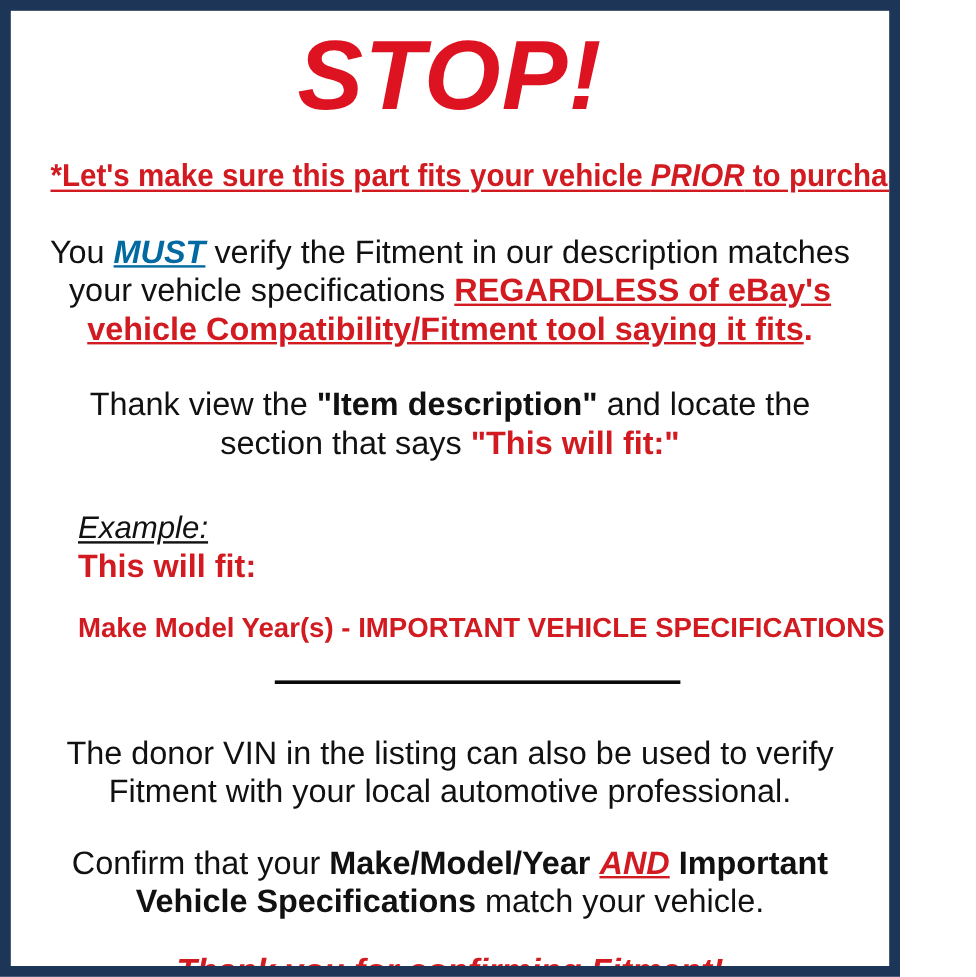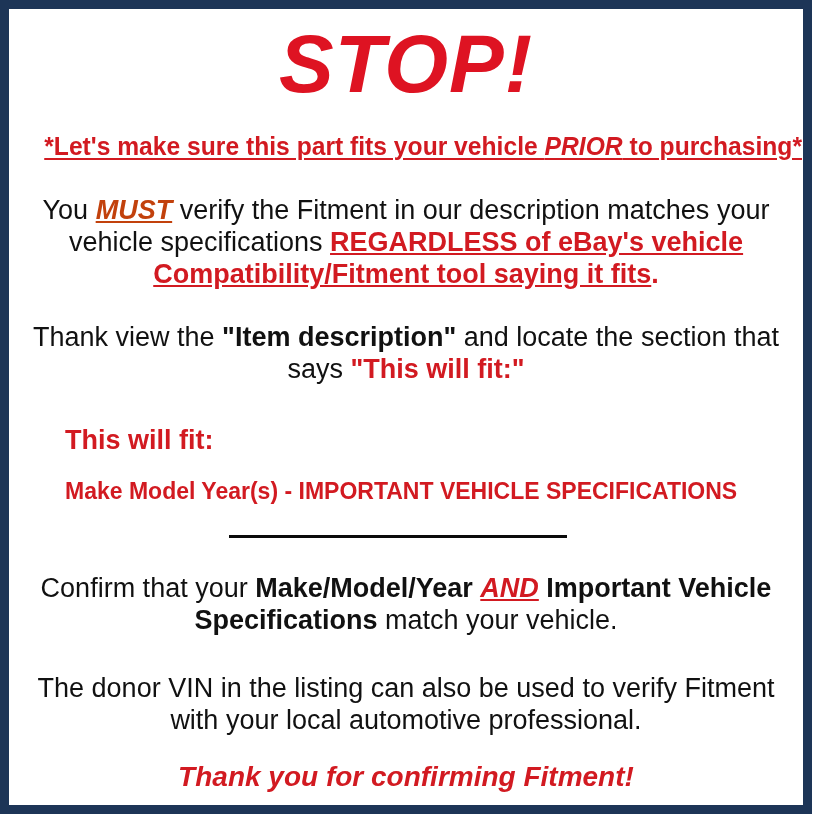--- a/index.html
+++ b/index.html
@@ -9,21 +9,21 @@
   }
   body {
     width: 813px;
     height: 814px;
     overflow: hidden;
     font-family: "Liberation Sans", sans-serif;
   }
 
   #notice-card {
     box-sizing: border-box;
-    width: 812px;
+    width: 750px;
     height: 814px;
     border: 9px solid #1d3557;
     background: #ffffff;
     position: relative;
     overflow: hidden;
   }
 
   .inner {
     box-sizing: border-box;
     width: 100%;
@@ -152,38 +152,41 @@
 <div id="notice-card" style="border-color: rgb(29, 53, 87); background: rgb(255, 255, 255);">
   <div class="inner">
 
     <div class="headline" style="color: rgb(222, 19, 34);">STOP!</div>
 
     <div class="subtitle" style="color: rgb(210, 26, 33);">
       <span class="u"><span>*Let's make sure this part fits your vehicle </span><span class="it">PRIOR</span><span> to purchasing*</span></span>
     </div>
 
     <div class="para p1" style="color: rgb(17, 17, 17);">
-      <span>You </span><span class="red-b-i-ul" style="color: #c2410c; margin-top: 24px;">MUST</span><span> verify the Fitment in our description matches your vehicle specifications </span><span class="red-b-ul" style="color: rgb(210, 26, 33);">REGARDLESS of eBay's vehicle Compatibility/Fitment tool saying it fits</span><span class="red b" style="color: rgb(210, 26, 33);">.</span>
+      <span>You </span><span class="red-b-i-ul" style="color: #0369a1; margin-top: 24px;">MUST</span><span> verify the Fitment in our description matches your vehicle specifications </span><span class="red-b-ul" style="color: rgb(210, 26, 33);">REGARDLESS of eBay's vehicle Compatibility/Fitment tool saying it fits</span><span class="red b" style="color: rgb(210, 26, 33);">.</span>
     </div>
 
     <div class="para p2" style="color: rgb(17, 17, 17);">
       <span>Thank view the </span><span class="b">"Item description"</span><span> and locate the section that says </span><span class="red b" style="color: rgb(210, 26, 33);">"This will fit:"</span>
     </div>
 
     <div class="example-block">
+      <div>
+        <span class="example-label" style="color: rgb(17, 17, 17);">Example:</span>
+      </div>
       <div class="example-fit" style="color: rgb(210, 26, 33);">This will fit:</div>
       <div class="example-spec" style="color: rgb(210, 26, 33);">Make Model Year(s) - IMPORTANT VEHICLE SPECIFICATIONS</div>
     </div>
 
     <div class="divider-wrap">
       <div class="divider" style="background: rgb(10, 10, 10);"></div>
     </div>
 
+    <div class="para p5" style="color: rgb(17, 17, 17);">The donor VIN in the listing can also be used to verify Fitment with your local automotive professional.</div>
+
     <div class="para p4" style="color: rgb(17, 17, 17);">
       <span>Confirm that your </span><span class="b">Make/Model/Year</span><span> </span><span class="red-b-i-ul" style="color: rgb(210, 26, 33);">AND</span><span> </span><span class="b">Important Vehicle Specifications</span><span> match your vehicle.</span>
     </div>
-
-    <div class="para p5" style="color: rgb(17, 17, 17);">The donor VIN in the listing can also be used to verify Fitment with your local automotive professional.</div>
 
     <div class="closing" style="color: rgb(210, 26, 33);">Thank you for confirming Fitment!</div>
 
   </div>
 </div>
 
 </body></html>

